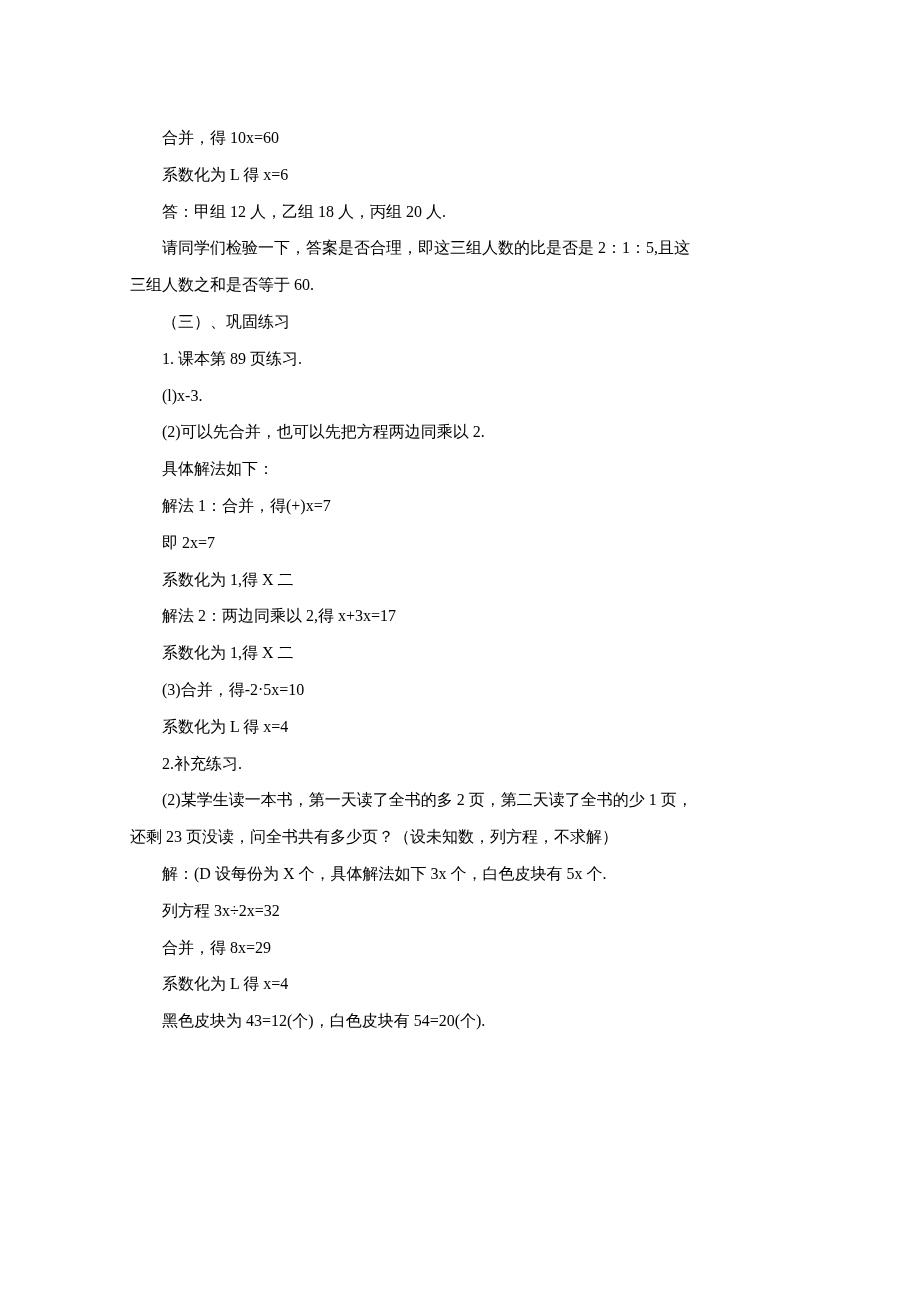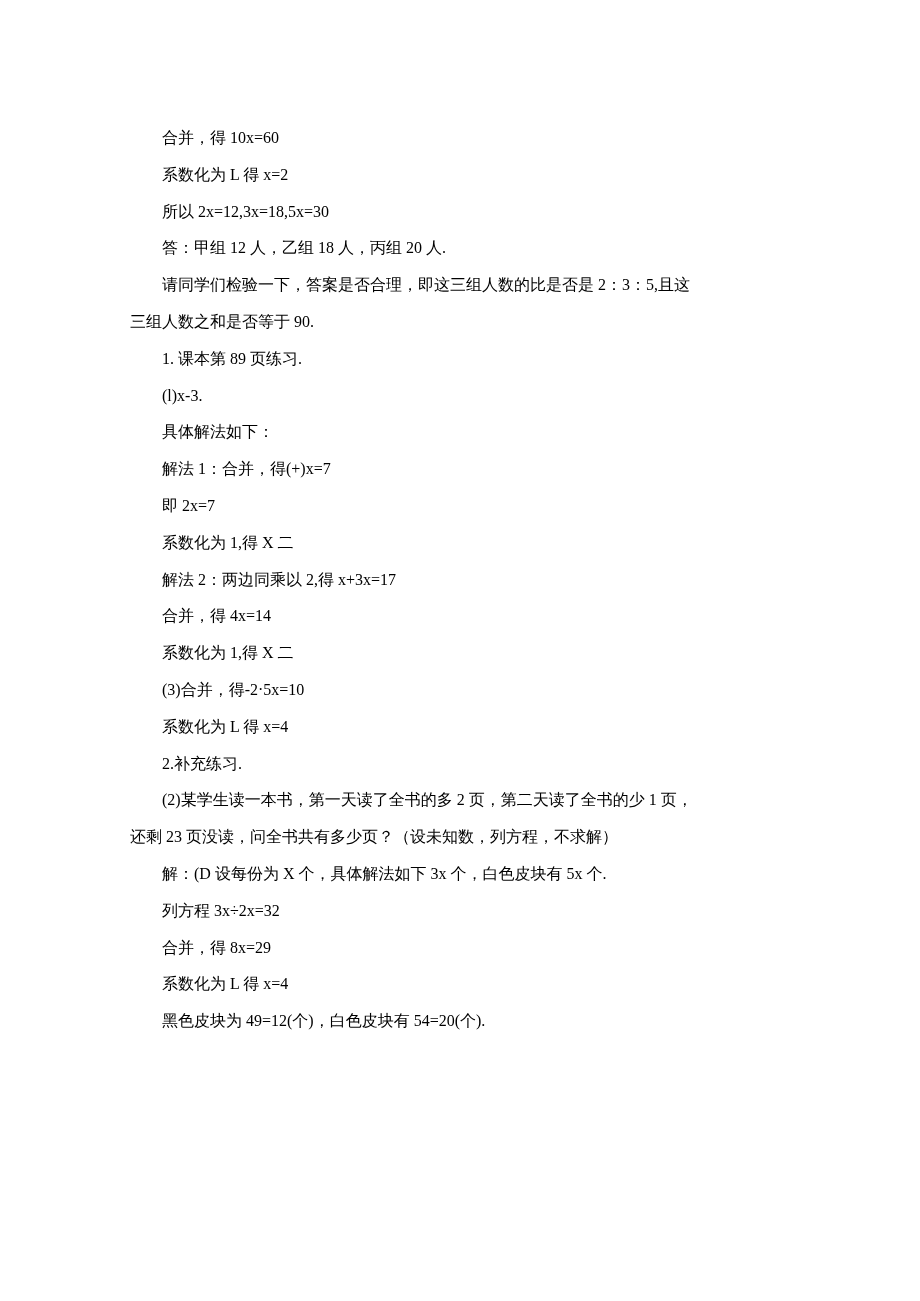--- a/index.html
+++ b/index.html
@@ -22,35 +22,35 @@
     text-indent: 2em;
     white-space: normal;
     word-break: break-word;
   }
 </style>
 </head>
 <body>
 
 <div class="page" id="page-root">
     <div class="line">合并，得 10x=60</div>
-    <div class="line">系数化为 L 得 x=2</div>
-    <div class="line">所以 2x=12,3x=18,5x=30</div>
+    <div class="line">系数化为 L 得 x=6</div>
     <div class="line">答：甲组 12 人，乙组 18 人，丙组 20 人.</div>
-    <div class="line">请同学们检验一下，答案是否合理，即这三组人数的比是否是 2：3：5,且这三组人数之和是否等于 90.</div>
+    <div class="line">请同学们检验一下，答案是否合理，即这三组人数的比是否是 2：1：5,且这三组人数之和是否等于 60.</div>
+    <div class="line">（三）、巩固练习</div>
     <div class="line">1. 课本第 89 页练习.</div>
     <div class="line">(l)x-3.</div>
+    <div class="line">(2)可以先合并，也可以先把方程两边同乘以 2.</div>
     <div class="line">具体解法如下：</div>
     <div class="line">解法 1：合并，得(+)x=7</div>
     <div class="line">即 2x=7</div>
     <div class="line">系数化为 1,得 X 二</div>
     <div class="line">解法 2：两边同乘以 2,得 x+3x=17</div>
-    <div class="line">合并，得 4x=14</div>
     <div class="line">系数化为 1,得 X 二</div>
     <div class="line">(3)合并，得-2·5x=10</div>
     <div class="line">系数化为 L 得 x=4</div>
     <div class="line">2.补充练习.</div>
     <div class="line">(2)某学生读一本书，第一天读了全书的多 2 页，第二天读了全书的少 1 页，还剩 23 页没读，问全书共有多少页？（设未知数，列方程，不求解）</div>
     <div class="line">解：(D 设每份为 X 个，具体解法如下 3x 个，白色皮块有 5x 个.</div>
     <div class="line">列方程 3x÷2x=32</div>
     <div class="line">合并，得 8x=29</div>
     <div class="line">系数化为 L 得 x=4</div>
-    <div class="line">黑色皮块为 49=12(个)，白色皮块有 54=20(个).</div>
+    <div class="line">黑色皮块为 43=12(个)，白色皮块有 54=20(个).</div>
   </div>
 
 </body></html>

